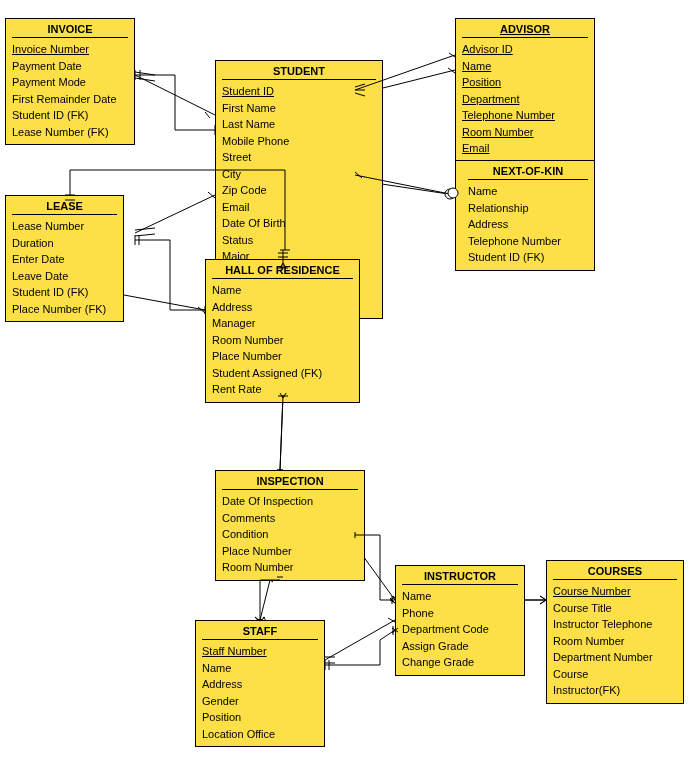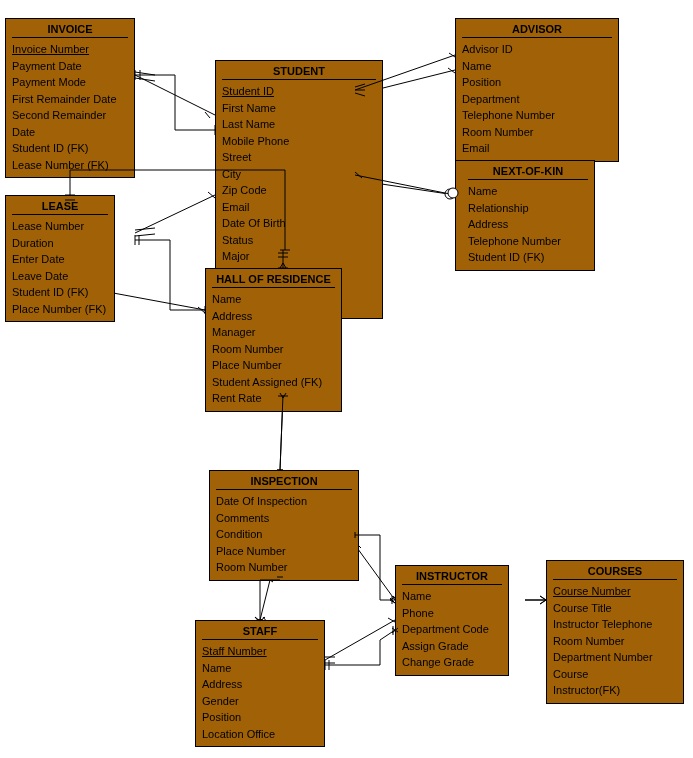--- a/index.html
+++ b/index.html
@@ -13,21 +13,21 @@
       position: relative;
     }
     .diagram-container {
       position: relative;
       width: 693px;
       height: 758px;
     }
     .entity-box {
       position: absolute;
       border: 1px solid #000;
-      background: #a16207;
+      background: #fde047;
       padding: 4px 6px;
     }
     .entity-title {
       text-align: center;
       font-weight: bold;
       border-bottom: 1px solid #000;
       margin-bottom: 3px;
       padding-bottom: 2px;
     }
     .entity-attr {
@@ -130,21 +130,20 @@
     <line x1="540" y1="604" x2="546" y2="600" stroke="#000" stroke-width="1"></line>
   </svg>
 
   <div class="entity-box" style="left:5px; top:18px; width:130px;">
     <div class="entity-title">INVOICE</div>
     <div class="entity-attr">
       <div class="underline">Invoice Number</div>
       <div>Payment Date</div>
       <div>Payment Mode</div>
       <div>First Remainder Date</div>
-      <div>Second Remainder Date</div>
       <div>Student ID (FK)</div>
       <div>Lease Number (FK)</div>
     </div>
   </div>
 
   <div class="entity-box" style="left:215px; top:60px; width:168px;">
     <div class="entity-title">STUDENT</div>
     <div class="entity-attr">
       <div class="underline">Student ID</div>
       <div>First Name</div>
@@ -156,34 +155,34 @@
       <div>Email</div>
       <div>Date Of Birth</div>
       <div>Status</div>
       <div>Major</div>
       <div>Minor</div>
       <div>Category</div>
       <div>Advisor ID (FK)</div>
     </div>
   </div>
 
-  <div class="entity-box" style="left:455px; top:18px; width:164px;">
+  <div class="entity-box" style="left:455px; top:18px; width:140px;text-decoration:underline;">
     <div class="entity-title">ADVISOR</div>
     <div class="entity-attr">
       <div>Advisor ID</div>
       <div>Name</div>
       <div>Position</div>
       <div>Department</div>
       <div>Telephone Number</div>
       <div>Room Number</div>
       <div>Email</div>
     </div>
   </div>
 
-  <div class="entity-box" style="left:5px; top:195px; width:110px;">
+  <div class="entity-box" style="left:5px; top:195px; width:119px;">
     <div class="entity-title">LEASE</div>
     <div class="entity-attr">
       <div>Lease Number</div>
       <div>Duration</div>
       <div>Enter Date</div>
       <div>Leave Date</div>
       <div>Student ID (FK)</div>
       <div>Place Number (FK)</div>
     </div>
   </div>
@@ -192,45 +191,45 @@
     <div class="entity-title">NEXT-OF-KIN</div>
     <div class="entity-attr">
       <div>Name</div>
       <div>Relationship</div>
       <div>Address</div>
       <div>Telephone Number</div>
       <div>Student ID (FK)</div>
     </div>
   </div>
 
-  <div class="entity-box" style="left:205px; top:268px; width:137px;">
+  <div class="entity-box" style="left:205px; top:259px; width:155px;">
     <div class="entity-title">HALL OF RESIDENCE</div>
     <div class="entity-attr">
       <div>Name</div>
       <div>Address</div>
       <div>Manager</div>
       <div>Room Number</div>
       <div>Place Number</div>
       <div>Student Assigned (FK)</div>
       <div>Rent Rate</div>
     </div>
   </div>
 
-  <div class="entity-box" style="left:209px; top:470px; width:150px;">
+  <div class="entity-box" style="left:215px; top:470px; width:150px;">
     <div class="entity-title">INSPECTION</div>
     <div class="entity-attr">
       <div>Date Of Inspection</div>
       <div>Comments</div>
       <div>Condition</div>
       <div>Place Number</div>
       <div>Room Number</div>
     </div>
   </div>
 
-  <div class="entity-box" style="left:395px; top:565px; width:114px;">
+  <div class="entity-box" style="left:395px; top:565px; width:130px;">
     <div class="entity-title">INSTRUCTOR</div>
     <div class="entity-attr">
       <div>Name</div>
       <div>Phone</div>
       <div>Department Code</div>
       <div>Assign Grade</div>
       <div>Change Grade</div>
     </div>
   </div>
 

